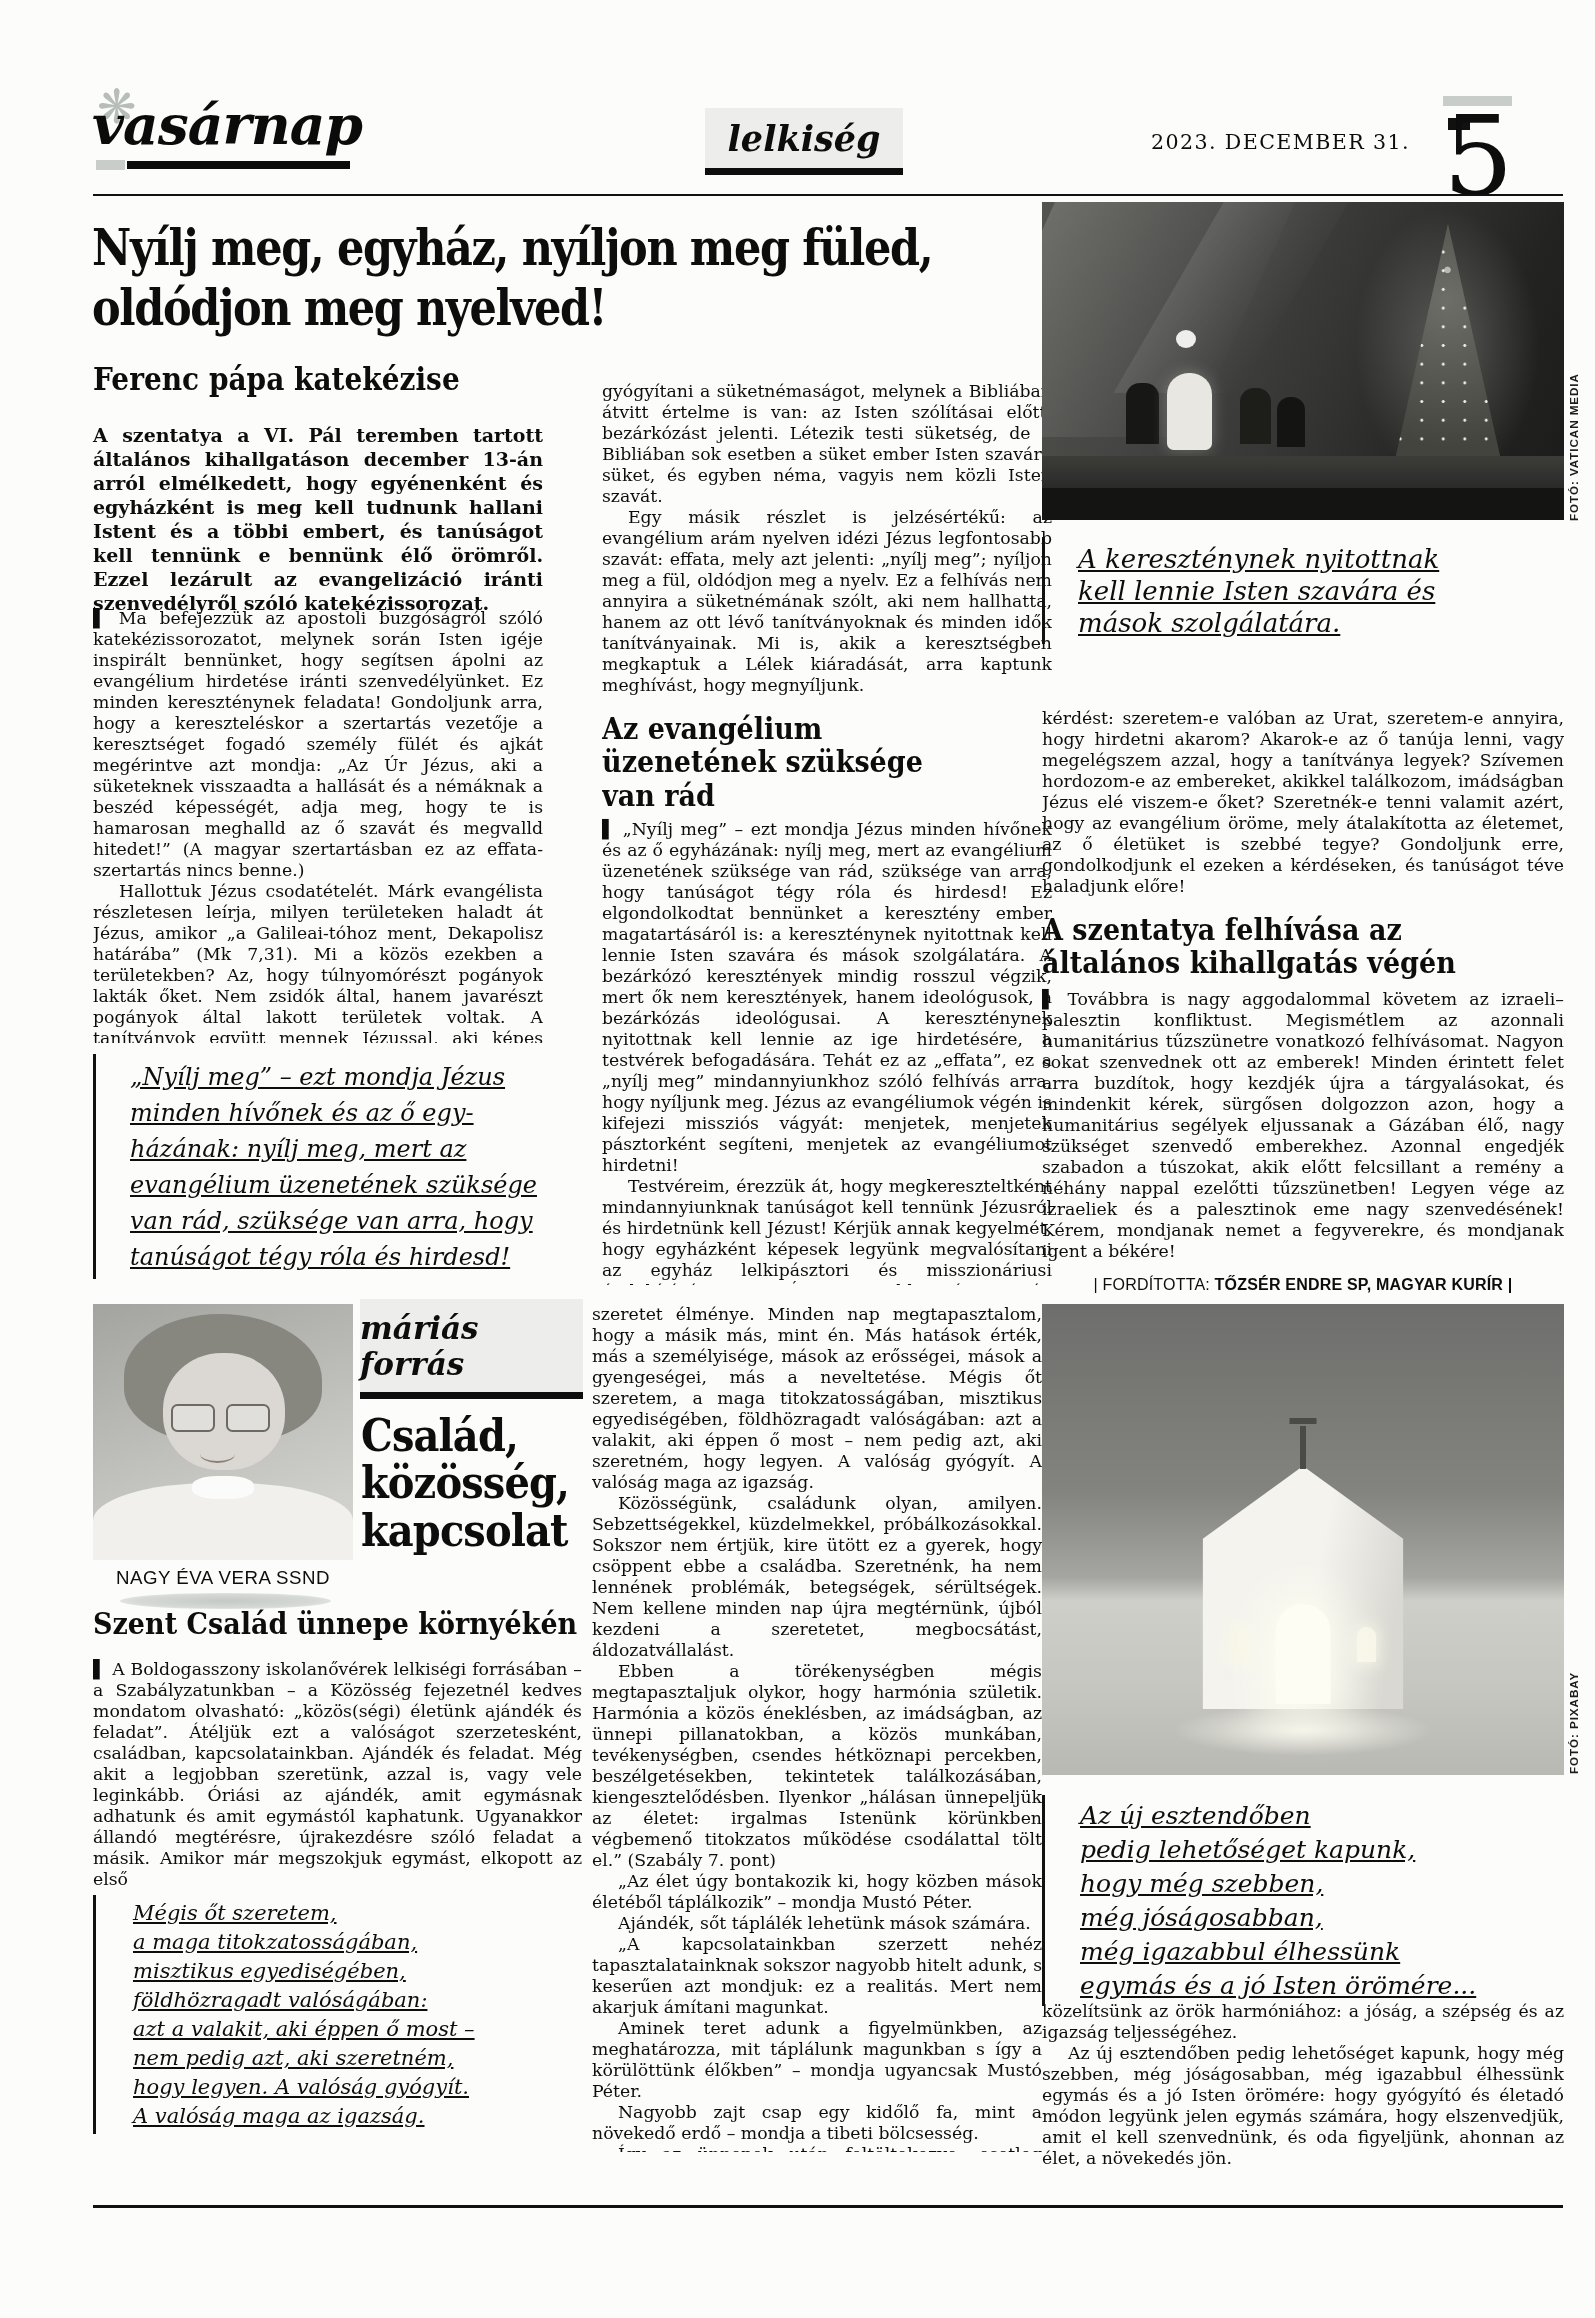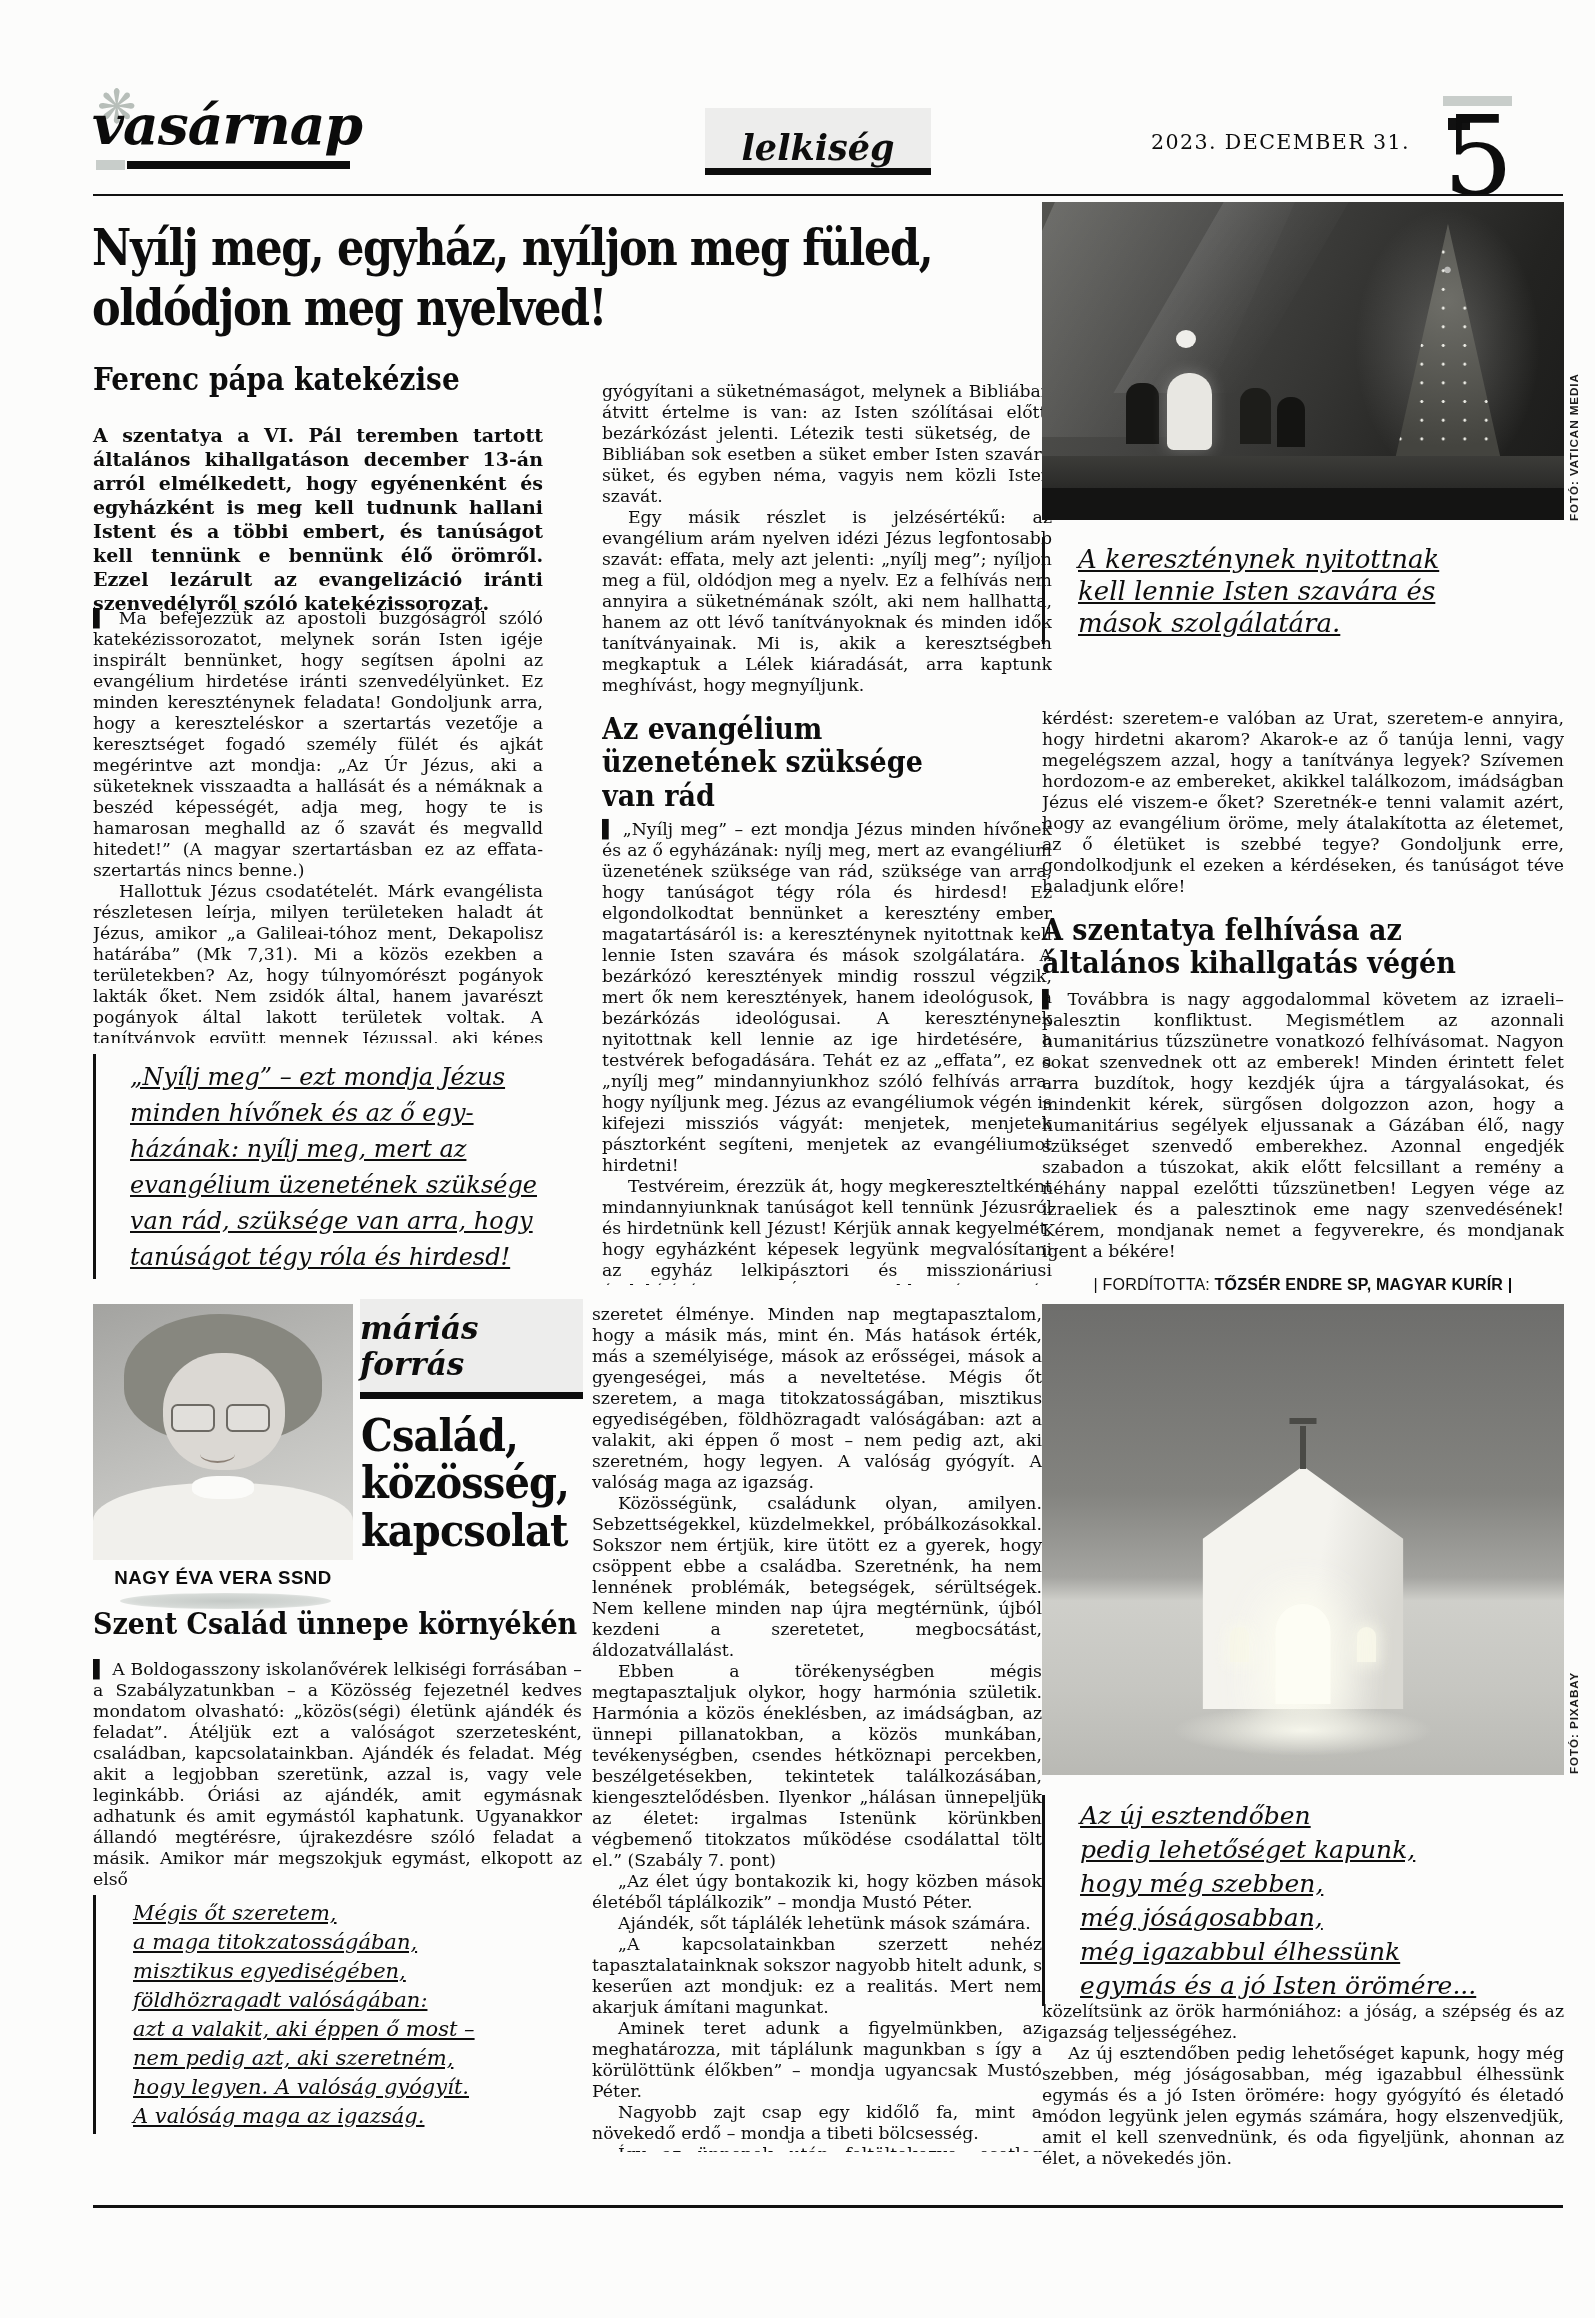--- a/index.html
+++ b/index.html
@@ -9,22 +9,22 @@
     font-family:"DejaVu Serif", serif;
     overflow:hidden;
   }
   .abs{position:absolute;}
 
   
   .sparkle{font-size:47px;color:#b7beb9;line-height:1;}
   .brand{font-style:italic;font-weight:700;font-size:55px;letter-spacing:-0.9px;color:#0b0b0b;}
   .brand-sq{background:#c8cdca;width:29px;height:10.3px;}
   .brand-bar{background:#0b0b0b;width:223px;height:8.4px;}
-  .rubric-box{background:#ededec;border-bottom:7px solid #0d0d0d;width:226px;height:60px;
-    display:flex;align-items:flex-end;justify-content:center;}
+  .rubric-box{background:#ededec;border-bottom:7px solid #0d0d0d;width:198px;height:60px;
+    display:flex;align-items:center;justify-content:center;}
   .rubric-box span{font-style:italic;font-weight:700;font-size:35px;}
   .date{font-size:20.6px;letter-spacing:1.4px;width:266px;text-align:right;}
   .pn-bar{background:#c8cdca;width:69px;height:10.3px;}
   .pn-num{width:69px;text-align:center;font-size:111px;line-height:107px;font-weight:400;}
   .pn-sq{background:#111;width:21.5px;height:12px;}
   .rule{background:#111;height:2.3px;}
 
   
   .headline{font-weight:800;font-size:43px;line-height:1.2;letter-spacing:-1.4px;
     transform:scaleY(1.15);transform-origin:top left;}
@@ -41,21 +41,21 @@
   .credit-line .strong{font-weight:700;}
   .vcap{font-family:"Liberation Sans", sans-serif;font-weight:700;font-size:11.7px;letter-spacing:0.9px;
     color:#1c1c1c;writing-mode:vertical-rl;transform:rotate(180deg);white-space:nowrap;}
 
   
   .label-box{background:#ededec;border-bottom:7.5px solid #0d0d0d;width:223px;height:93px;
     display:flex;align-items:center;justify-content:center;}
   .label-box span{font-style:italic;font-weight:700;font-size:31px;}
   .big-title{font-weight:800;font-size:40px;line-height:1.06;letter-spacing:-0.9px;
     transform:scaleY(1.12);transform-origin:top left;}
-  .author-cap{font-family:"Liberation Sans", sans-serif;font-weight:700;font-size:18.7px;
+  .author-cap{font-family:"Liberation Sans", sans-serif;font-weight:400;font-size:18.7px;
     text-align:center;letter-spacing:0.5px;}
   .cap-ellipse{background:radial-gradient(ellipse at center,#c4c9c6 0%,#d6dad7 60%,rgba(214,218,215,0) 100%);
     border-radius:50%;width:211px;height:16px;}
 
   
   .photo{overflow:hidden;background:#222;}
   .ph-el{position:absolute;}
 
   
   #photo-pope{background:

